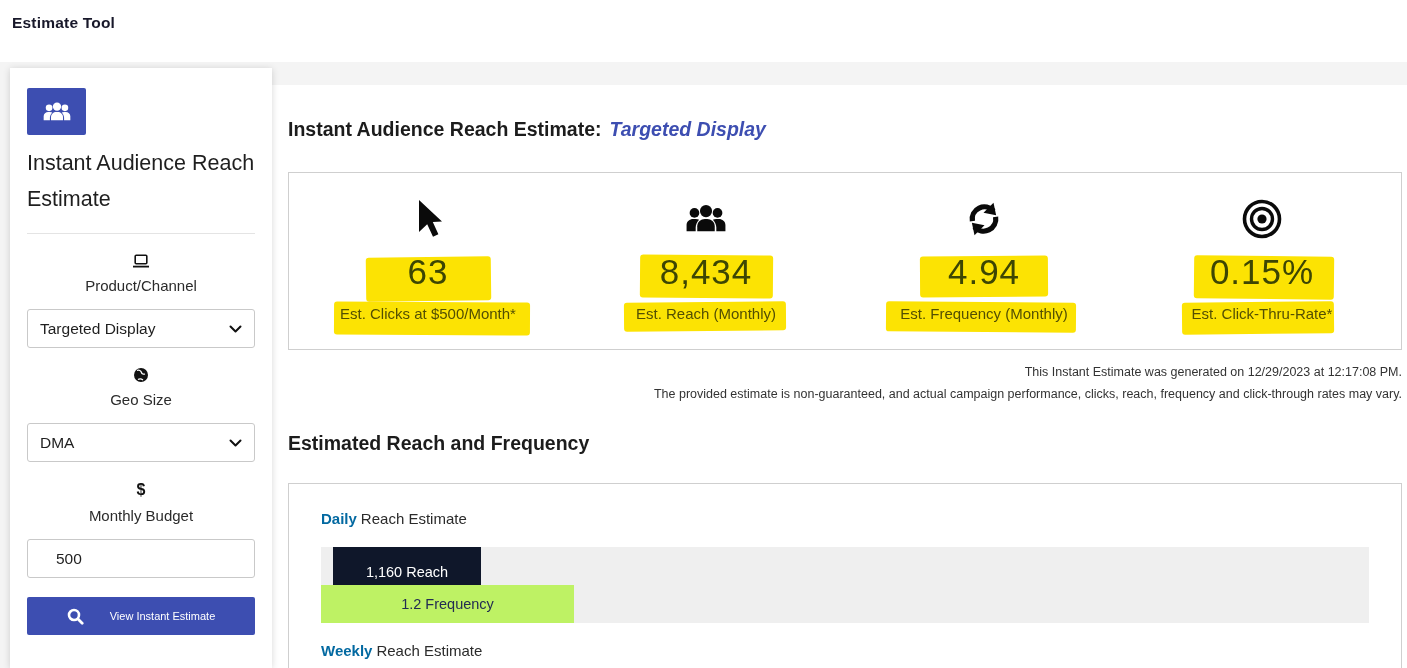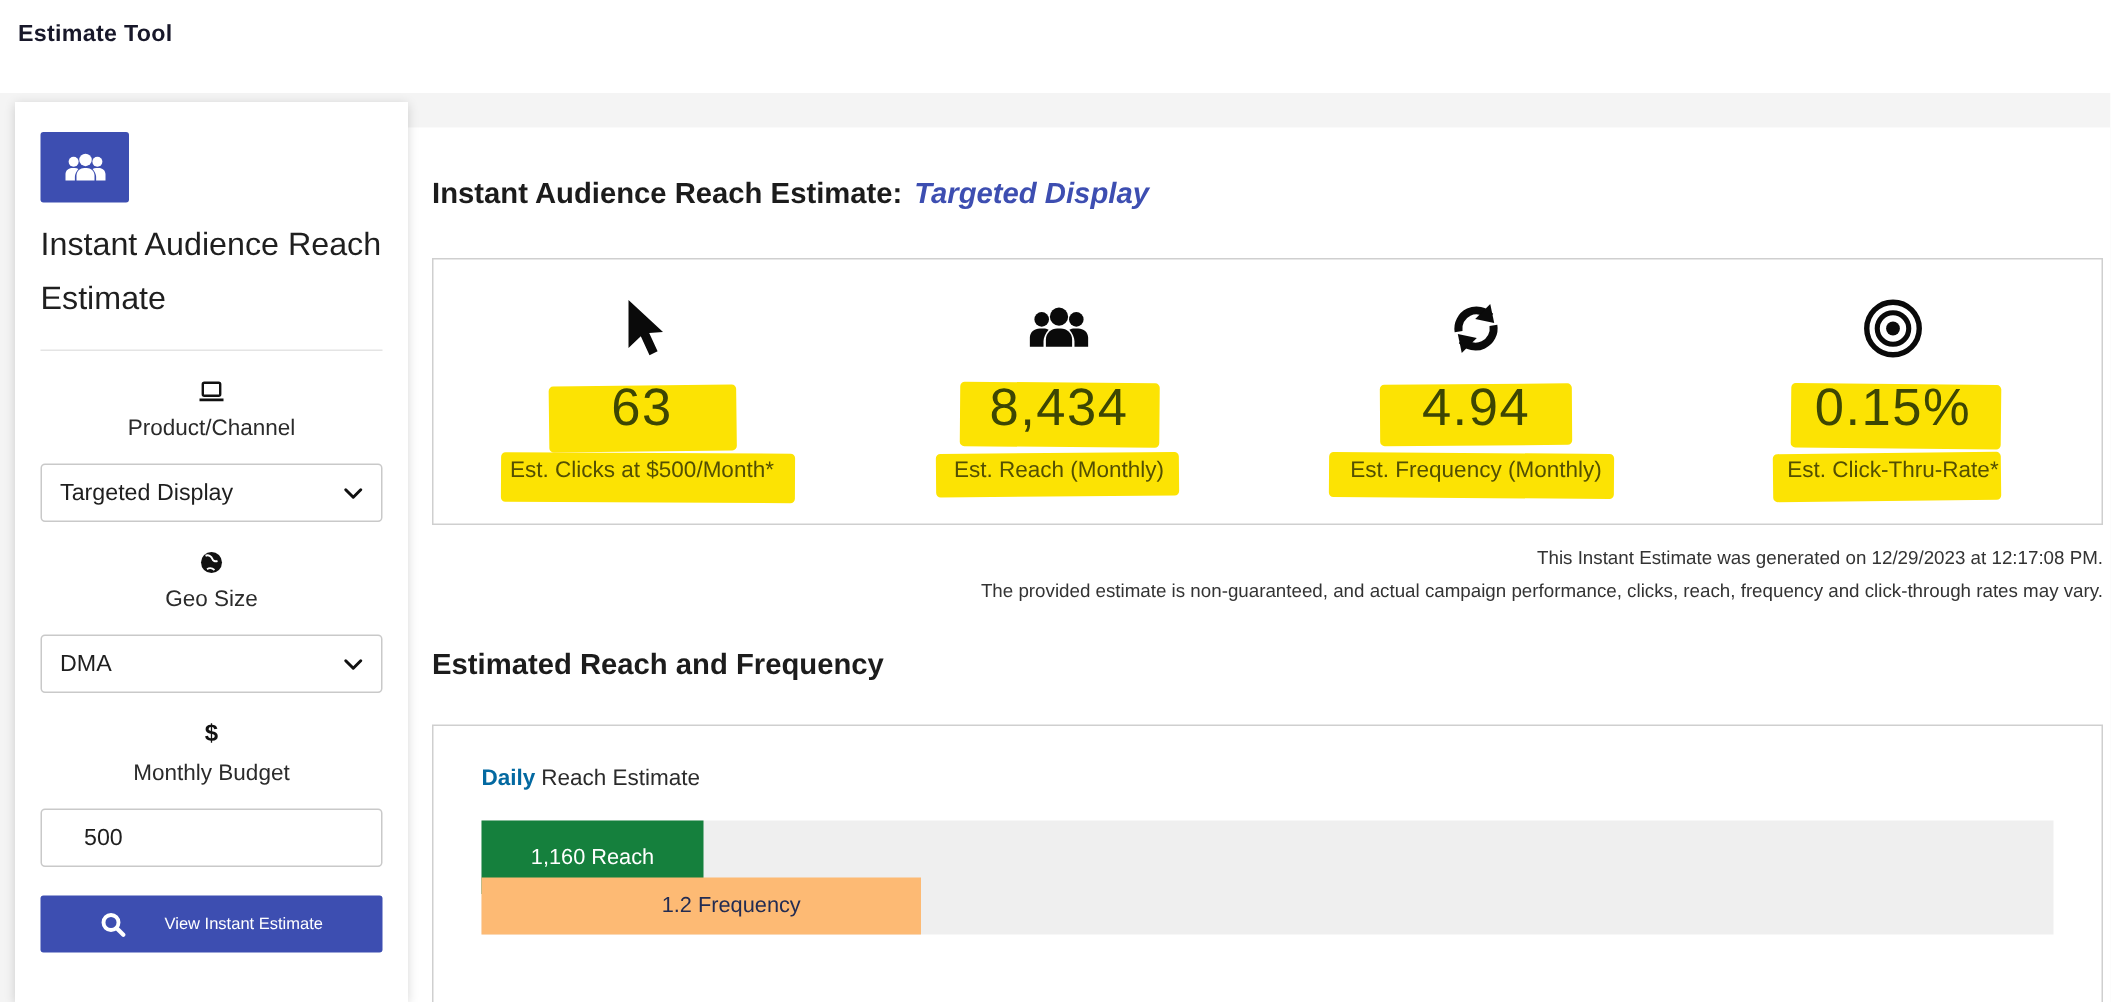--- a/index.html
+++ b/index.html
@@ -70,22 +70,22 @@
   .section-heading{position:absolute;left:288px;top:432px;font-size:19.5px;font-weight:700;color:#1c1c1c;}
   .reach-card{
     position:absolute;left:288px;top:483px;width:1114px;height:220px;background:#fff;
     border:1px solid #cfcfcf;box-sizing:border-box;padding:26px 32px;
   }
   .row-label{font-size:15px;color:#2b2b2b;}
   .row-label b{color:#0369a1;}
   .row-label .rest{margin-left:4px;}
   .track{margin-top:20px;width:100%;height:76px;background:#efefef;position:relative;}
   .bar{position:absolute;display:flex;align-items:center;justify-content:center;font-size:14.5px;}
-  .bar-reach{left:0;top:0;width:148px;height:49px;background:#15803d;color:#ffffff;}
-  .bar-freq{left:0;top:38px;width:253px;height:38px;background:#fdba74;color:#232c52;padding-left:40px;}
+  .bar-reach{left:12px;top:0;width:148px;height:49px;background:#0f172a;color:#ffffff;}
+  .bar-freq{left:0;top:38px;width:253px;height:38px;background:#bef264;color:#232c52;}
   .weekly-label{margin-top:19px;}
   svg{display:block;}
 </style>
 </head>
 <body>
 
 <div class="header">
   <div class="app-title">Estimate Tool</div>
 </div>
 
@@ -258,13 +258,16 @@
 <div class="section-heading">Estimated Reach and Frequency</div>
 
 <div class="reach-card">
   <div class="row-label">
     <b>Daily</b><span class="rest">Reach Estimate</span>
   </div>
   <div class="track">
     <div class="bar bar-reach">1,160 Reach</div>
     <div class="bar bar-freq">1.2 Frequency</div>
   </div>
+  <div class="row-label weekly-label">
+    <b>Weekly</b><span class="rest">Reach Estimate</span>
+  </div>
 </div>
 
 </body></html>

